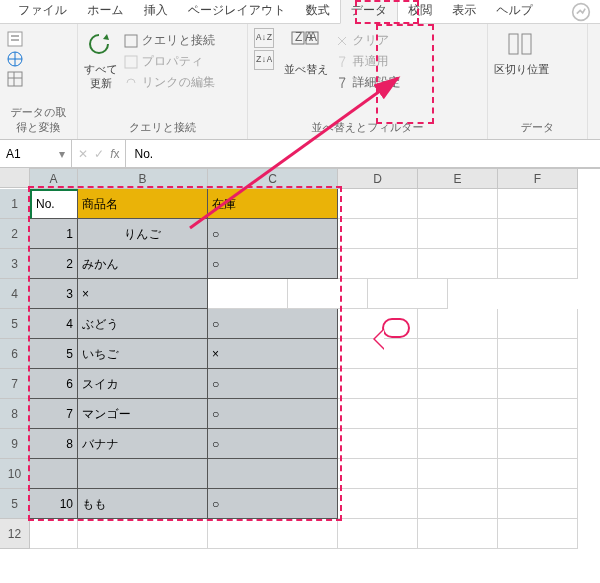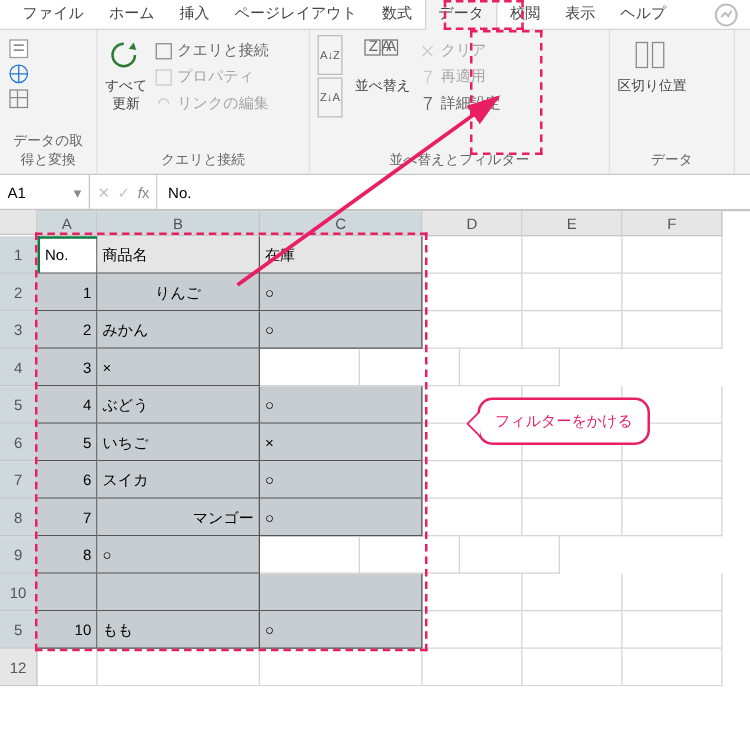--- a/index.html
+++ b/index.html
@@ -11,40 +11,40 @@
 .ribbon{background:#f3f3f3;height:116px;display:flex;border-bottom:1px solid #c6c6c6;}
 .group{border-right:1px solid #e0e0e0;padding:4px 6px 0 6px;display:flex;flex-direction:column;justify-content:space-between;}
 .group-label{text-align:center;color:#666;font-size:11px;padding:2px 0 4px;}
 .group-body{display:flex;gap:6px;flex:1;}
 .btn-col{display:flex;flex-direction:column;align-items:center;justify-content:flex-start;gap:2px;cursor:pointer;}
 .btn-col .ico{width:32px;height:32px;display:flex;align-items:center;justify-content:flex-start;}
 .btn-col .lbl{text-align:center;font-size:11px;color:#444;line-height:1.3;}
 .small-row{display:flex;align-items:center;gap:4px;color:#666;font-size:11px;padding:2px 0;}
 .small-row .sico{width:14px;height:14px;}
 .sort-mini{display:flex;flex-direction:column;gap:2px;margin-right:4px;}
-.sort-mini .sm{width:20px;height:32px;border:1px solid #bbb;display:flex;align-items:center;justify-content:center;font-size:9px;color:#555;}
+.sort-mini .sm{width:20px;height:20px;border:1px solid #bbb;display:flex;align-items:center;justify-content:center;font-size:9px;color:#555;font-family:Liberation Mono, monospace;}
 .filter-highlight{position:absolute;left:376px;top:24px;width:58px;height:100px;border:2px dashed #e91e63;pointer-events:none;}
 .formula-bar{display:flex;align-items:center;height:28px;border-bottom:1px solid #c6c6c6;background:#fff;}
 .name-box{width:72px;border-right:1px solid #c6c6c6;padding:0 6px;height:100%;display:flex;align-items:center;justify-content:space-between;}
 .name-box input{border:none;width:40px;outline:none;}
 .fx-controls{display:flex;align-items:center;gap:6px;padding:0 6px;color:#888;border-right:1px solid #c6c6c6;height:100%;}
 .fx-controls span{cursor:pointer;}
 .formula-input{flex:1;padding:0 8px;border:none;outline:none;height:100%;}
 .grid-area{position:relative;}
 .col-headers{display:flex;margin-left:30px;border-top:1px solid #c6c6c6;}
 .col-headers .ch{background:#e6e6e6;border-right:1px solid #c6c6c6;border-bottom:1px solid #c6c6c6;text-align:center;color:#555;height:20px;line-height:20px;}
 .col-headers .ch.sel{background:#cfd8dc;}
 .corner{position:absolute;left:0;top:0;width:30px;height:20px;background:#e6e6e6;border-right:1px solid #c6c6c6;border-bottom:1px solid #c6c6c6;}
 .rows{position:relative;}
 .row{display:flex;}
 .rh{width:30px;background:#e6e6e6;border-right:1px solid #c6c6c6;border-bottom:1px solid #c6c6c6;text-align:center;color:#555;height:30px;line-height:30px;}
 .rh.sel{background:#cfd8dc;}
 .cell{border-right:1px solid #d4d4d4;border-bottom:1px solid #d4d4d4;height:30px;line-height:30px;padding:0 4px;overflow:hidden;white-space:nowrap;}
 .cell.sel{background:#c8cdd1;}
-.cell.sel-head{background:#e5e5e5;color:#000;}
+.cell.sel-head{background:#eab308;color:#000;}
 .cell.active{background:#fff;border:2px solid #107c41;line-height:26px;}
 .cell.tb{border-right:1px solid #555;border-bottom:1px solid #555;}
 .selection-border{position:absolute;border:2px dashed #e91e63;pointer-events:none;}
 .arrow-svg{position:absolute;pointer-events:none;}
 .callout{position:absolute;background:#fff;border:2px solid #e91e63;border-radius:12px;padding:8px 12px;color:#e91e63;font-size:14px;line-height:1.5;}
 .callout::before{content:"";position:absolute;left:-22px;top:8px;border:11px solid transparent;border-right-color:#e91e63;}
 .callout::after{content:"";position:absolute;left:-18px;top:10px;border:9px solid transparent;border-right-color:#fff;}
 .watermark{position:absolute;right:6px;top:2px;width:26px;height:20px;opacity:.25;}
 </style>
 </head>
@@ -264,29 +264,30 @@
         <div class="cell sel tb" style="width: 48px; text-align: right;">6</div>
         <div class="cell sel tb" style="width: 130px;">スイカ</div>
         <div class="cell sel tb" style="width: 130px;">○</div>
         <div class="cell" style="width: 80px;"></div>
         <div class="cell" style="width: 80px;"></div>
         <div class="cell" style="width: 80px;"></div>
       </div>
       <div class="row">
         <div class="rh sel">8</div>
         <div class="cell sel tb" style="width: 48px; text-align: right;">7</div>
-        <div class="cell sel tb" style="width: 130px; text-align: right;">マンゴー</div>
+        <div class="cell sel tb" style="width: 130px;">マンゴー</div>
         <div class="cell sel tb" style="width: 130px;">○</div>
         <div class="cell" style="width: 80px;"></div>
         <div class="cell" style="width: 80px;"></div>
         <div class="cell" style="width: 80px;"></div>
       </div>
       <div class="row">
         <div class="rh sel">9</div>
         <div class="cell sel tb" style="width: 48px; text-align: right;">8</div>
+        <div class="cell sel tb" style="width: 130px;">バナナ</div>
         <div class="cell sel tb" style="width: 130px;">○</div>
         <div class="cell" style="width: 80px;"></div>
         <div class="cell" style="width: 80px;"></div>
         <div class="cell" style="width: 80px;"></div>
       </div>
       <div class="row">
         <div class="rh sel">10</div>
         <div class="cell sel tb" style="width: 48px; text-align: right;"></div>
         <div class="cell sel tb" style="width: 130px;"></div>
         <div class="cell sel tb" style="width: 130px;"></div>
@@ -319,15 +320,14 @@
   <svg class="arrow-svg" style="left:0;top:-130px;width:420px;height:200px">
     <defs>
         <marker id="ah" markerWidth="10" markerHeight="10" refX="8" refY="3" orient="auto">
           <path d="M0 0L9 3L0 6z" fill="#e91e63"></path>
         </marker>
       </defs>
     <line x1="190" y1="190" x2="398" y2="40" stroke="#e91e63" stroke-width="3" marker-end="url(#ah)"></line>
   </svg>
 
   <div class="callout" style="left:382px;top:150px">
-    <div style="text-align:center">フィルターをかける</div>
   </div>
 </div>
 
 </body></html>

